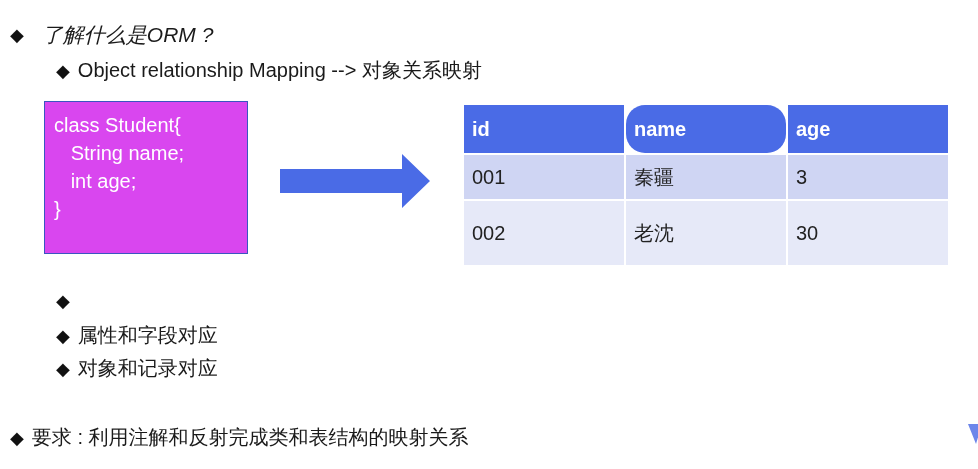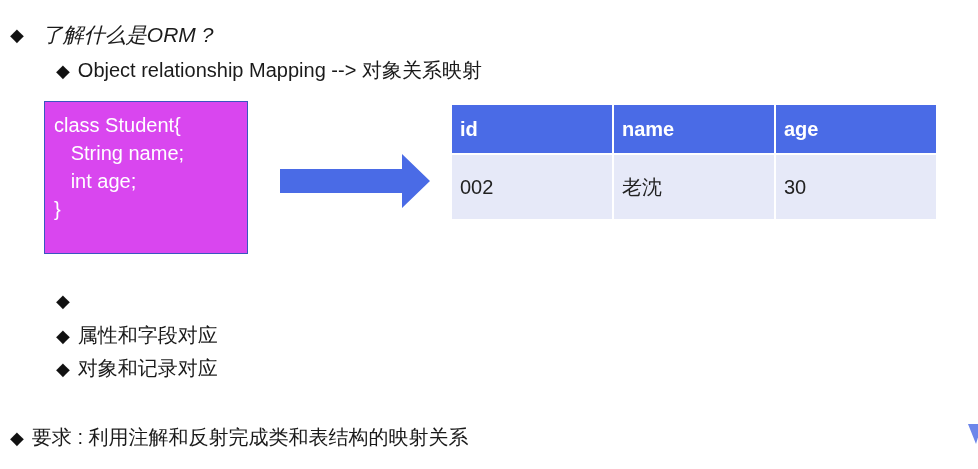--- a/index.html
+++ b/index.html
@@ -13,31 +13,31 @@
     .l1 { font-size:21px; }
     .l2 { font-size:20px; }
     .code-box {
       position:absolute; left:44px; top:101px; width:204px; height:153px;
       background:#d946ef; border:1px solid #3b55c0; box-sizing:border-box;
       color:#fff; font-size:20px; line-height:28px; padding:9px 0 0 9px;
     }
     .code-box div { white-space:pre; }
     .arrow { position:absolute; left:280px; top:154px; }
     table.map {
-      position:absolute; left:450px; top:103px; border-collapse:separate; border-spacing:2px;
+      position:absolute; left:462px; top:103px; border-collapse:separate; border-spacing:2px;
       font-size:20px;
     }
     table.map th {
       background:#4a6be6; color:#fff; text-align:left; font-weight:bold;
       height:48px; padding:0 8px; vertical-align:middle;
     }
     table.map td { height:44px; padding:0 8px; vertical-align:middle; color:#222; }
     table.map tr.r0 td { background:#cfd5f3; }
     table.map tr.r1 td { background:#e6e9f8; height:64px; }
-    .col-id { width:144px; } .col-name { width:144px; } .col-age { width:144px; }
+    .col-id { width:144px; } .col-name { width:144px;border-radius:19px; } .col-age { width:144px; }
     .corner-tri { position:absolute; left:968px; top:424px; }
   </style>
 </head>
 <body>
 
 <div class="line l1" style="left:10px; top:21px;">
   <span class="bullet">◆</span>
   <span style="margin-left:6px;font-style:italic;">了解什么是ORM ?</span>
 </div>
 
@@ -59,20 +59,25 @@
 
 <table class="map">
   <thead>
     <tr>
       <th class="col-id">id</th>
       <th class="col-name">name</th>
       <th class="col-age">age</th>
     </tr>
   </thead>
   <tbody>
+    <tr class="r0">
+      <td>001</td>
+      <td>秦疆</td>
+      <td>3</td>
+    </tr>
     <tr class="r1">
       <td>002</td>
       <td>老沈</td>
       <td>30</td>
     </tr>
   </tbody>
 </table>
 
 <div class="line l2" style="left:56px; top:290px;">
   <span class="bullet" style="margin-right:8px;">◆</span>

